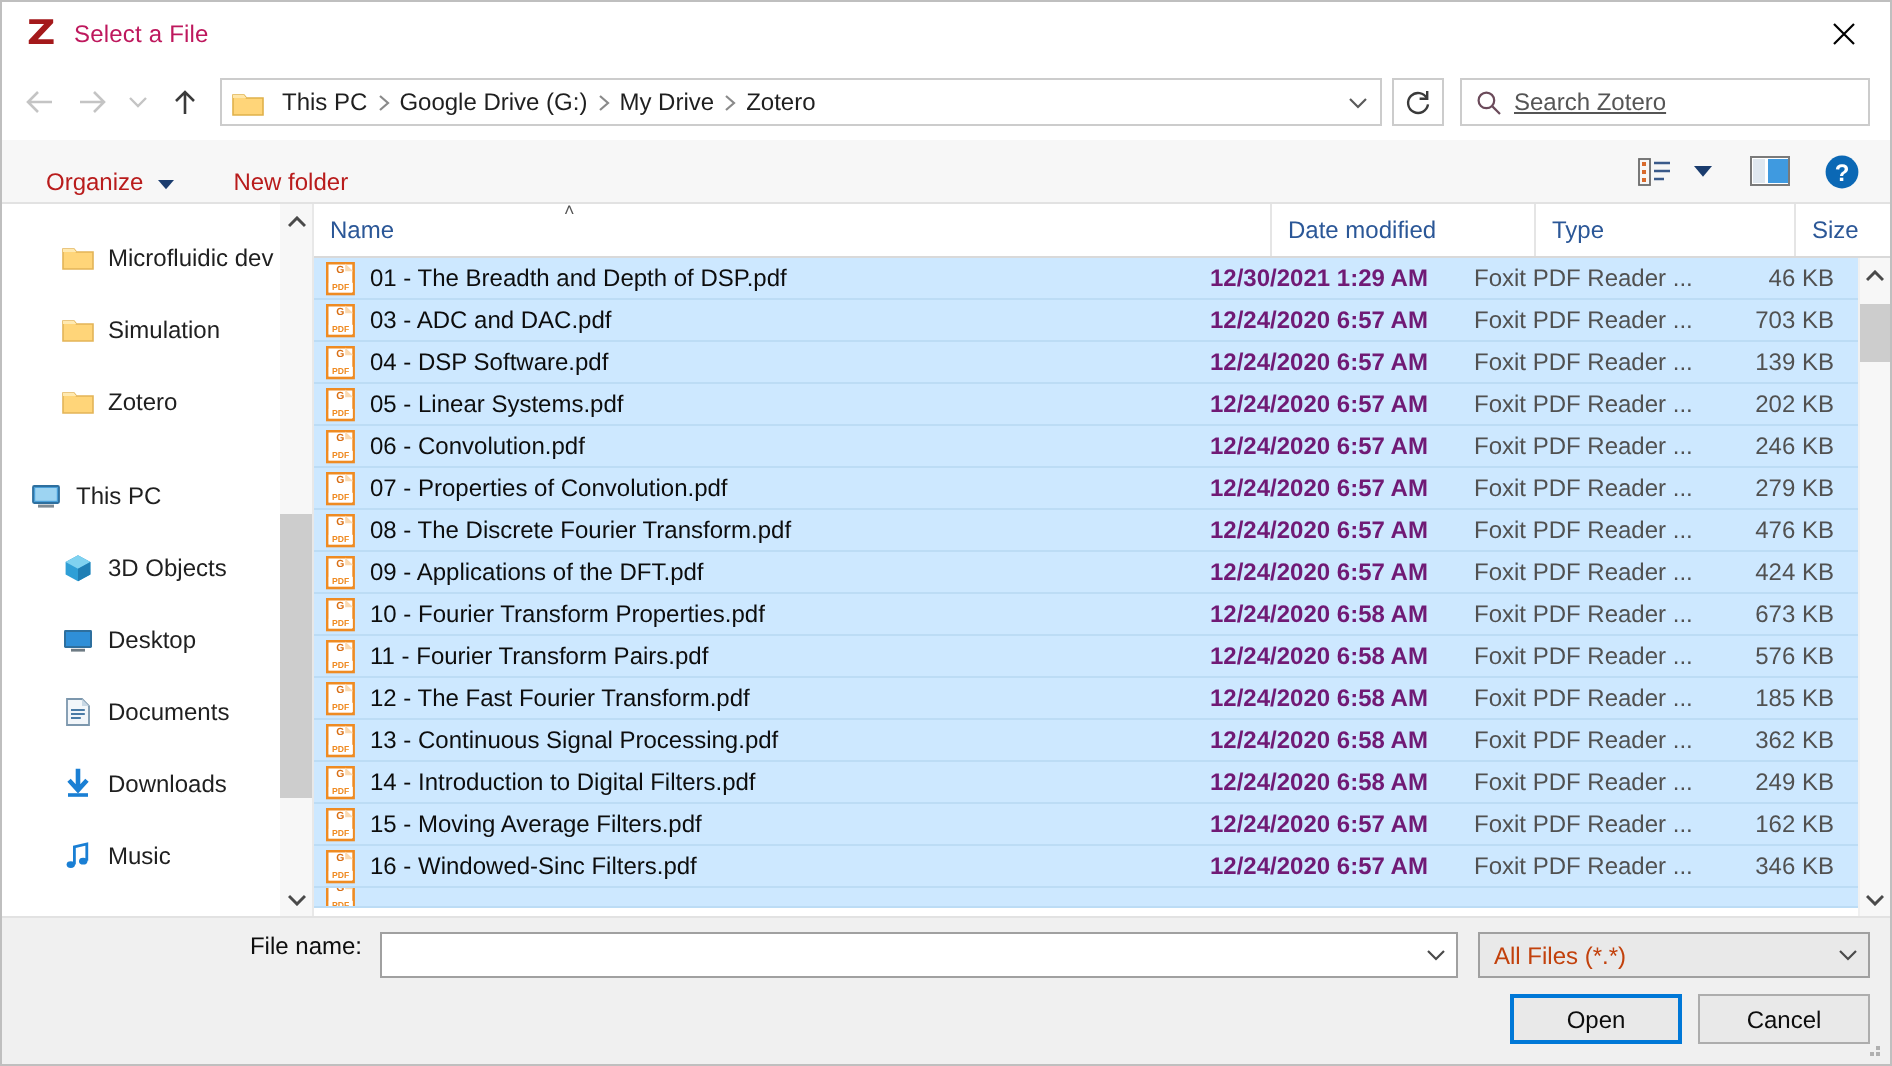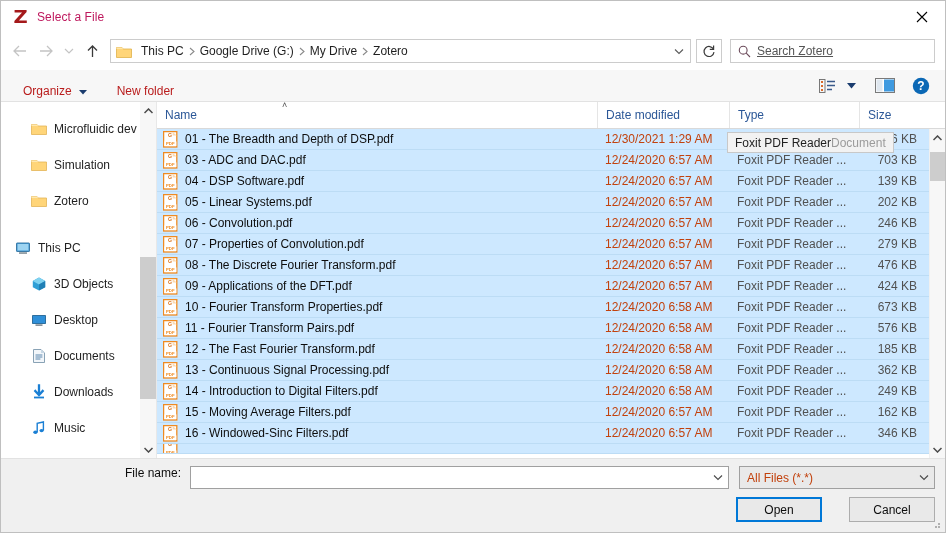--- a/index.html
+++ b/index.html
@@ -215,21 +215,21 @@
     font-size: 12px; color: #2b5797;
     height: 26px; display: flex; align-items: center;
     padding-left: 8px; position: relative;
     cursor: default;
     flex: 0 0 auto;
   }
   .colh + .colh { border-left: 1px solid #e5e5e5; }
   .colh.name { flex: 1 1 auto; min-width: 0; }
   .colh.date { width: 132px; }
   .colh.type { width: 130px; }
-  .colh.size { width: 86px; margin-top: 10px; }
+  .colh.size { width: 48px; margin-top: 10px; }
   #sort-caret {
     position: absolute; left: 125px; top: -1px;
     color: #555555; font-size: 9px; line-height: 9px;
   }
   #rows-viewport {
     flex: 1 1 auto; overflow: hidden;
     position: relative; min-height: 0;
     display: flex;
   }
   #rows {
@@ -241,21 +241,21 @@
     background: #cde8ff;
     border-bottom: 1px solid #bcdcf5;
     cursor: default;
   }
   .cell { font-size: 12px; overflow: hidden; white-space: nowrap; flex: 0 0 auto; }
   .cell.name {
     flex: 1 1 auto; min-width: 0;
     display: flex; align-items: center;
     color: #0d0d0d; padding-left: 6px;
   }
-  .cell.date { width: 132px; color: #c2410c; padding-left: 8px; }
+  .cell.date { width: 132px; color: #701a75; padding-left: 8px; font-weight: bold; }
   .cell.type { width: 130px; color: #515151; padding-left: 8px; }
   .cell.size { width: 70px; color: #515151; text-align: right; padding-right: 12px; }
   .pdf-ico {
     width: 15px; height: 17px; flex: 0 0 15px;
     margin-right: 7px; position: relative;
   }
   .row.partial { height: 10px; overflow: hidden; }
 
   
   #type-tooltip {
@@ -320,21 +320,21 @@
     border: 1px solid #a0a0a0;
     display: flex; align-items: center;
     cursor: default;
   }
   #filetype-label {
     flex: 1 1 auto; font-size: 12px; color: #c2410c;
     padding-left: 7px; white-space: nowrap; overflow: hidden;
   }
   #buttons-row {
     position: absolute; right: 10px; top: 38px;
-    display: flex; align-items: center; gap: 27px;
+    display: flex; align-items: center; gap: 8px;
   }
   .dlgbtn {
     width: 86px; height: 25px;
     font-family: "Liberation Sans", sans-serif;
     font-size: 12px; color: #0d0d0d;
     background: #e9e9e9;
     border: 1px solid #adadad;
     display: flex; align-items: center; justify-content: center;
     cursor: default;
   }
@@ -922,24 +922,20 @@
           <div class="sb-track">
             <div class="sb-thumb" style="top:2%; height:10%;"></div>
           </div>
           <div class="sb-arrow">
             <svg width="9" height="6" viewBox="0 0 9 6">
                 <path d="M0.5 1 L4.5 5 L8.5 1" stroke="#4a4a4a" stroke-width="1.5" fill="none"></path>
               </svg>
           </div>
         </div>
 
-        <div id="type-tooltip" style="left: 570px; top: 3px;">
-          <span>Foxit PDF Reader </span>
-          <span class="dim">Document</span>
-        </div>
       </div>
 
     </div>
   </div>
 
   <div id="footer">
     <div id="filename-row">
       <span id="filename-label">File name:</span>
       <div id="filename-input">
         <input type="text" placeholder="" style="">

